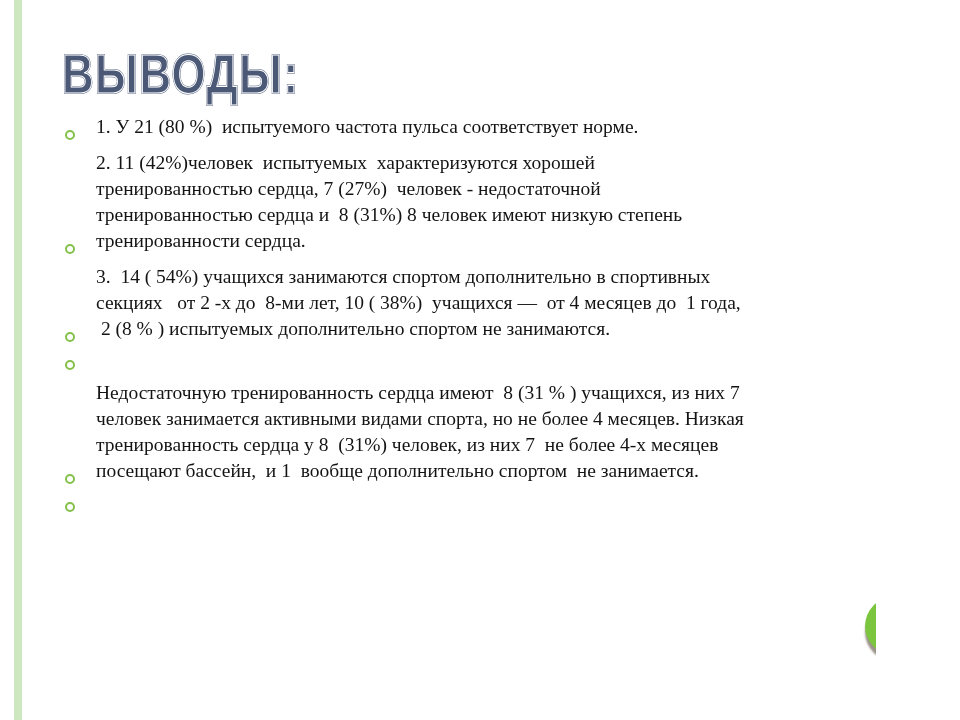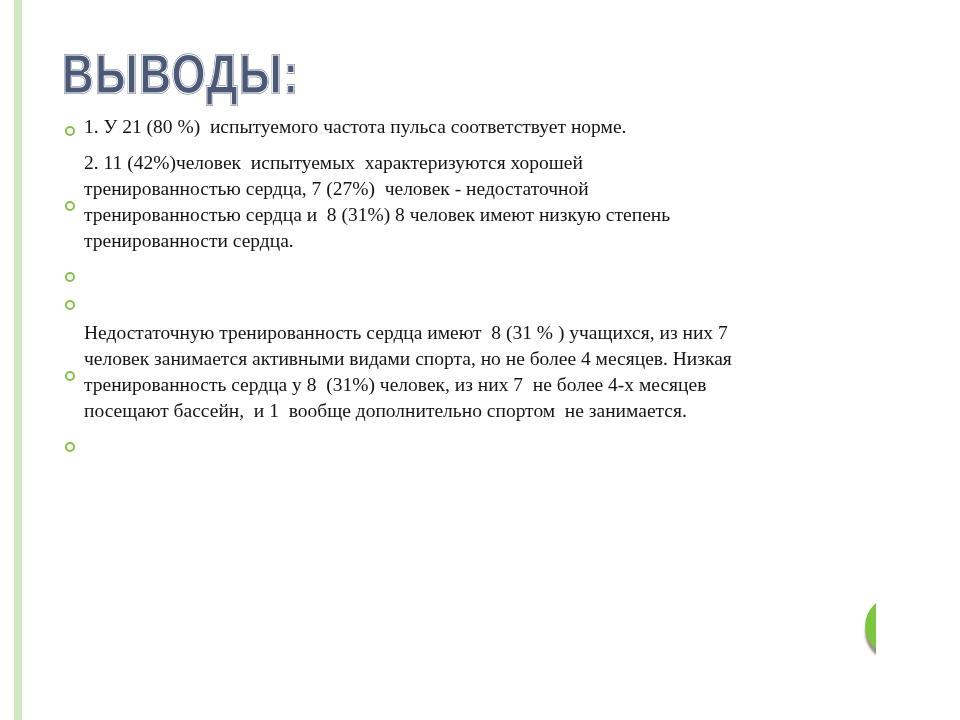--- a/index.html
+++ b/index.html
@@ -72,22 +72,23 @@
   
   .bullets {
     position: absolute;
     left: 57px; top: 114px;
     width: 824px;
     margin: 0; padding: 0;
     list-style: none;
   }
   .bullet-row {
     display: flex;
-    align-items: center;
+    align-items: flex-end;
     margin: 0 0 10px 0;
+    gap: 12px;
   }
   .ring {
     flex: 0 0 auto;
     width: 6px; height: 6px;
     border: 2.4px solid #84c14a;
     border-radius: 50%;
     background: #ffffff;
     margin: 8px 9px 0 0;
   }
   .bullet-txt {
@@ -119,20 +120,23 @@
     </li>
     <li class="bullet-row">
       <span class="ring"></span>
       <span class="bullet-txt">2. 11 (42%)человек  испытуемых  характеризуются хорошей
 тренированностью сердца, 7 (27%)  человек - недостаточной
 тренированностью сердца и  8 (31%) 8 человек имеют низкую степень
 тренированности сердца.</span>
     </li>
     <li class="bullet-row">
       <span class="ring"></span>
+      <span class="bullet-txt">3.  14 ( 54%) учащихся занимаются спортом дополнительно в спортивных
+секциях   от 2 -х до  8-ми лет, 10 ( 38%)  учащихся —  от 4 месяцев до  1 года,
+ 2 (8 % ) испытуемых дополнительно спортом не занимаются.</span>
     </li>
     <li class="bullet-row">
       <span class="ring"></span>
     </li>
     <li class="bullet-row">
       <span class="ring"></span>
       <span class="bullet-txt">Недостаточную тренированность сердца имеют  8 (31 % ) учащихся, из них 7
 человек занимается активными видами спорта, но не более 4 месяцев. Низкая
 тренированность сердца у 8  (31%) человек, из них 7  не более 4-х месяцев
 посещают бассейн,  и 1  вообще дополнительно спортом  не занимается.</span>

